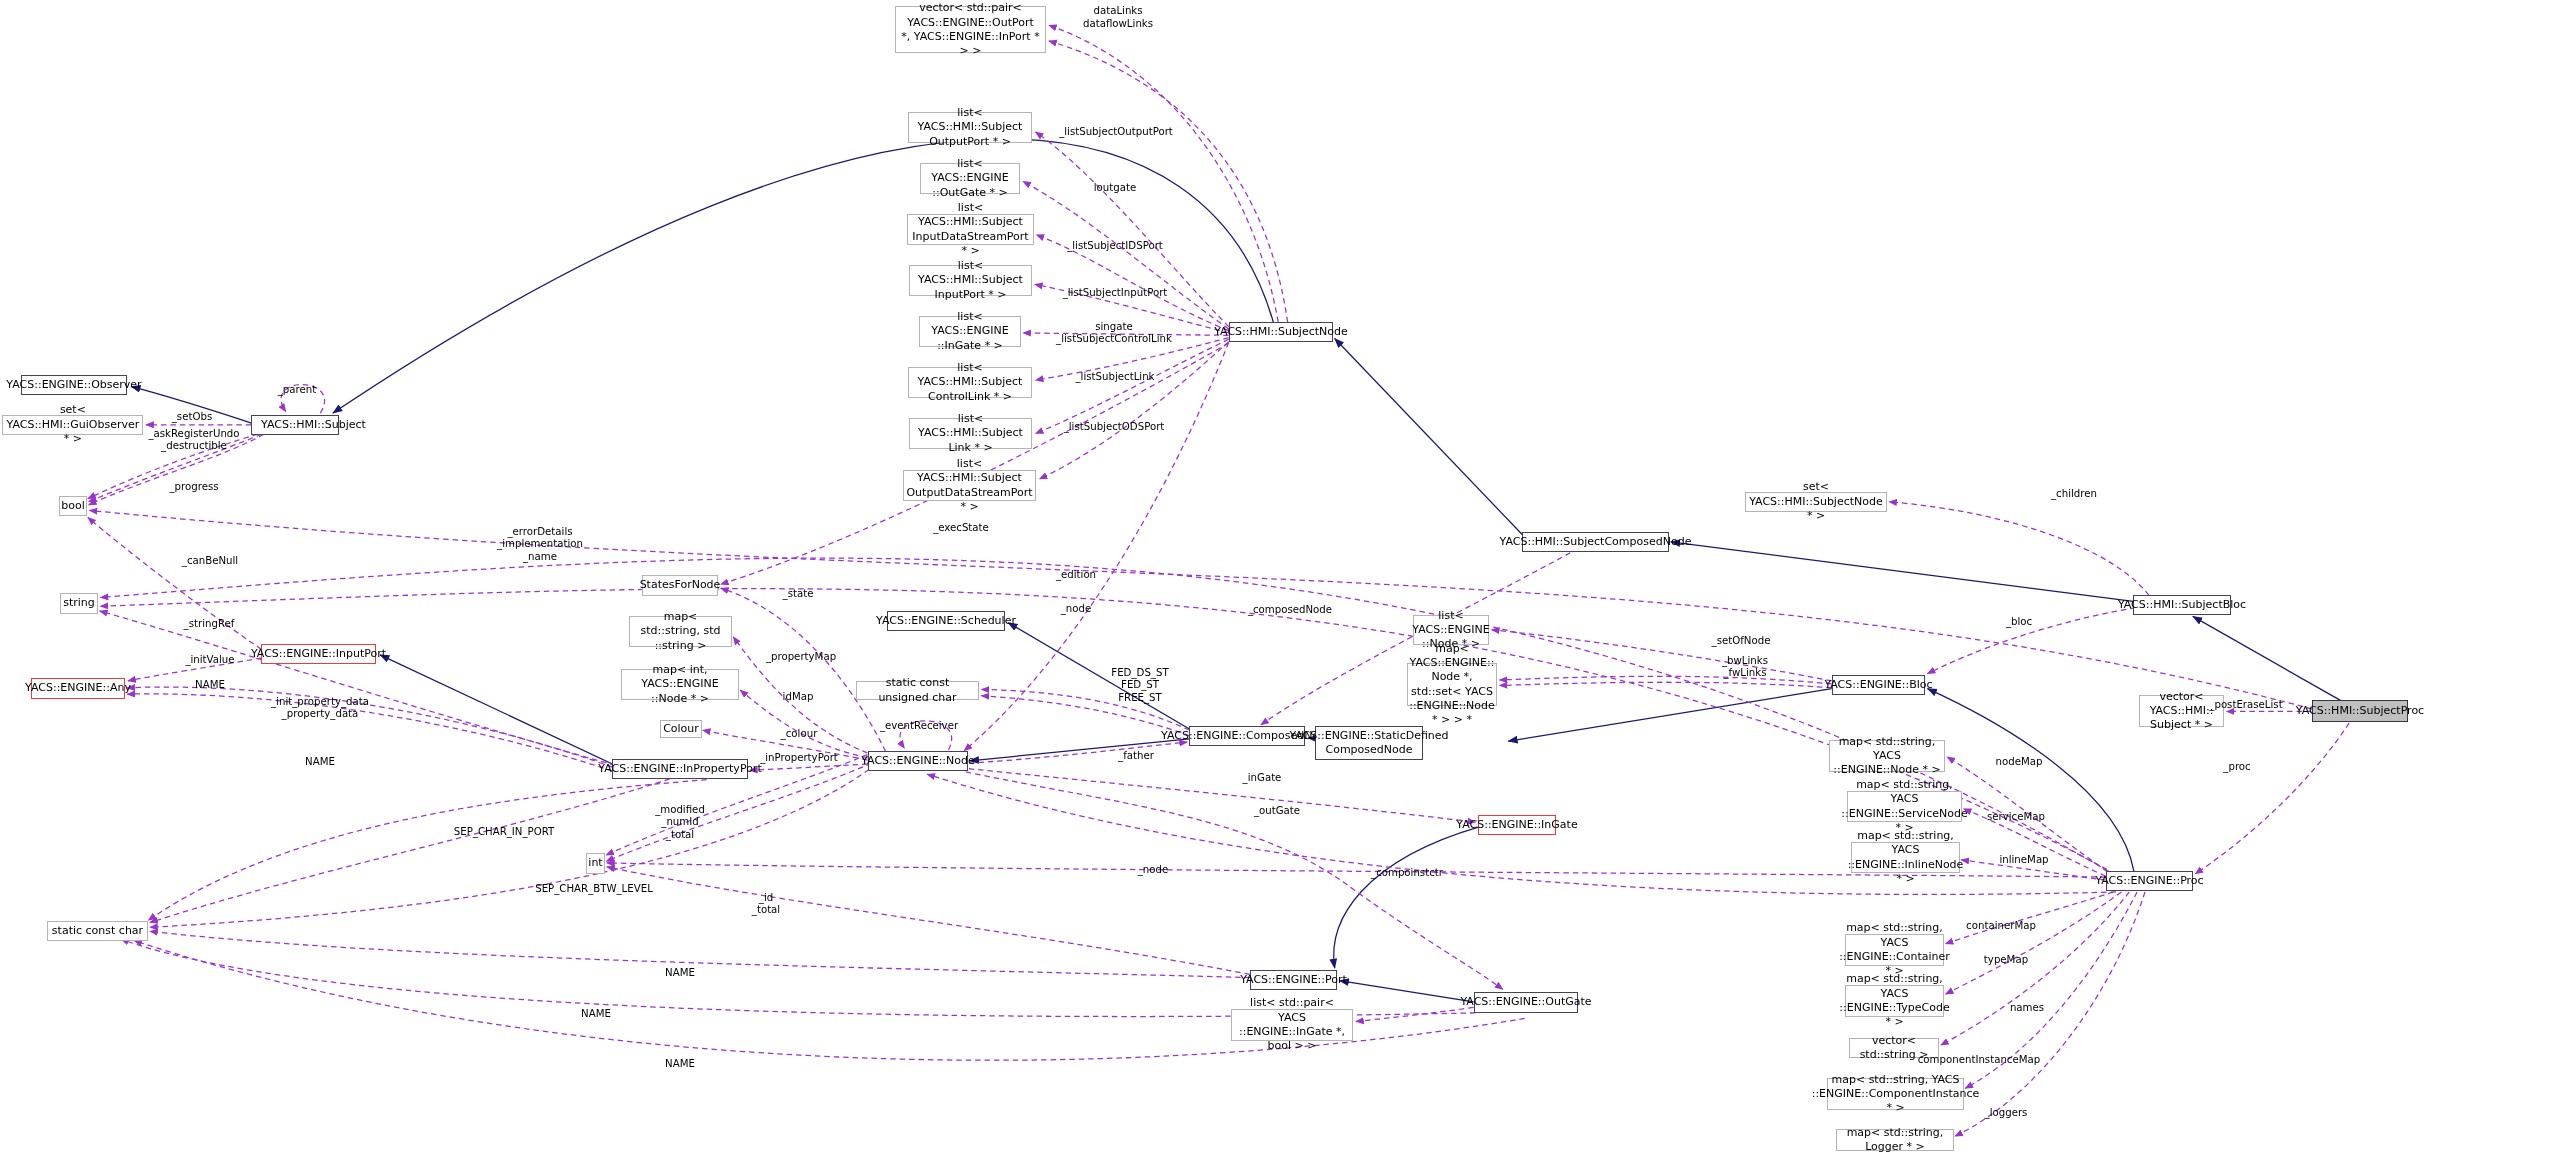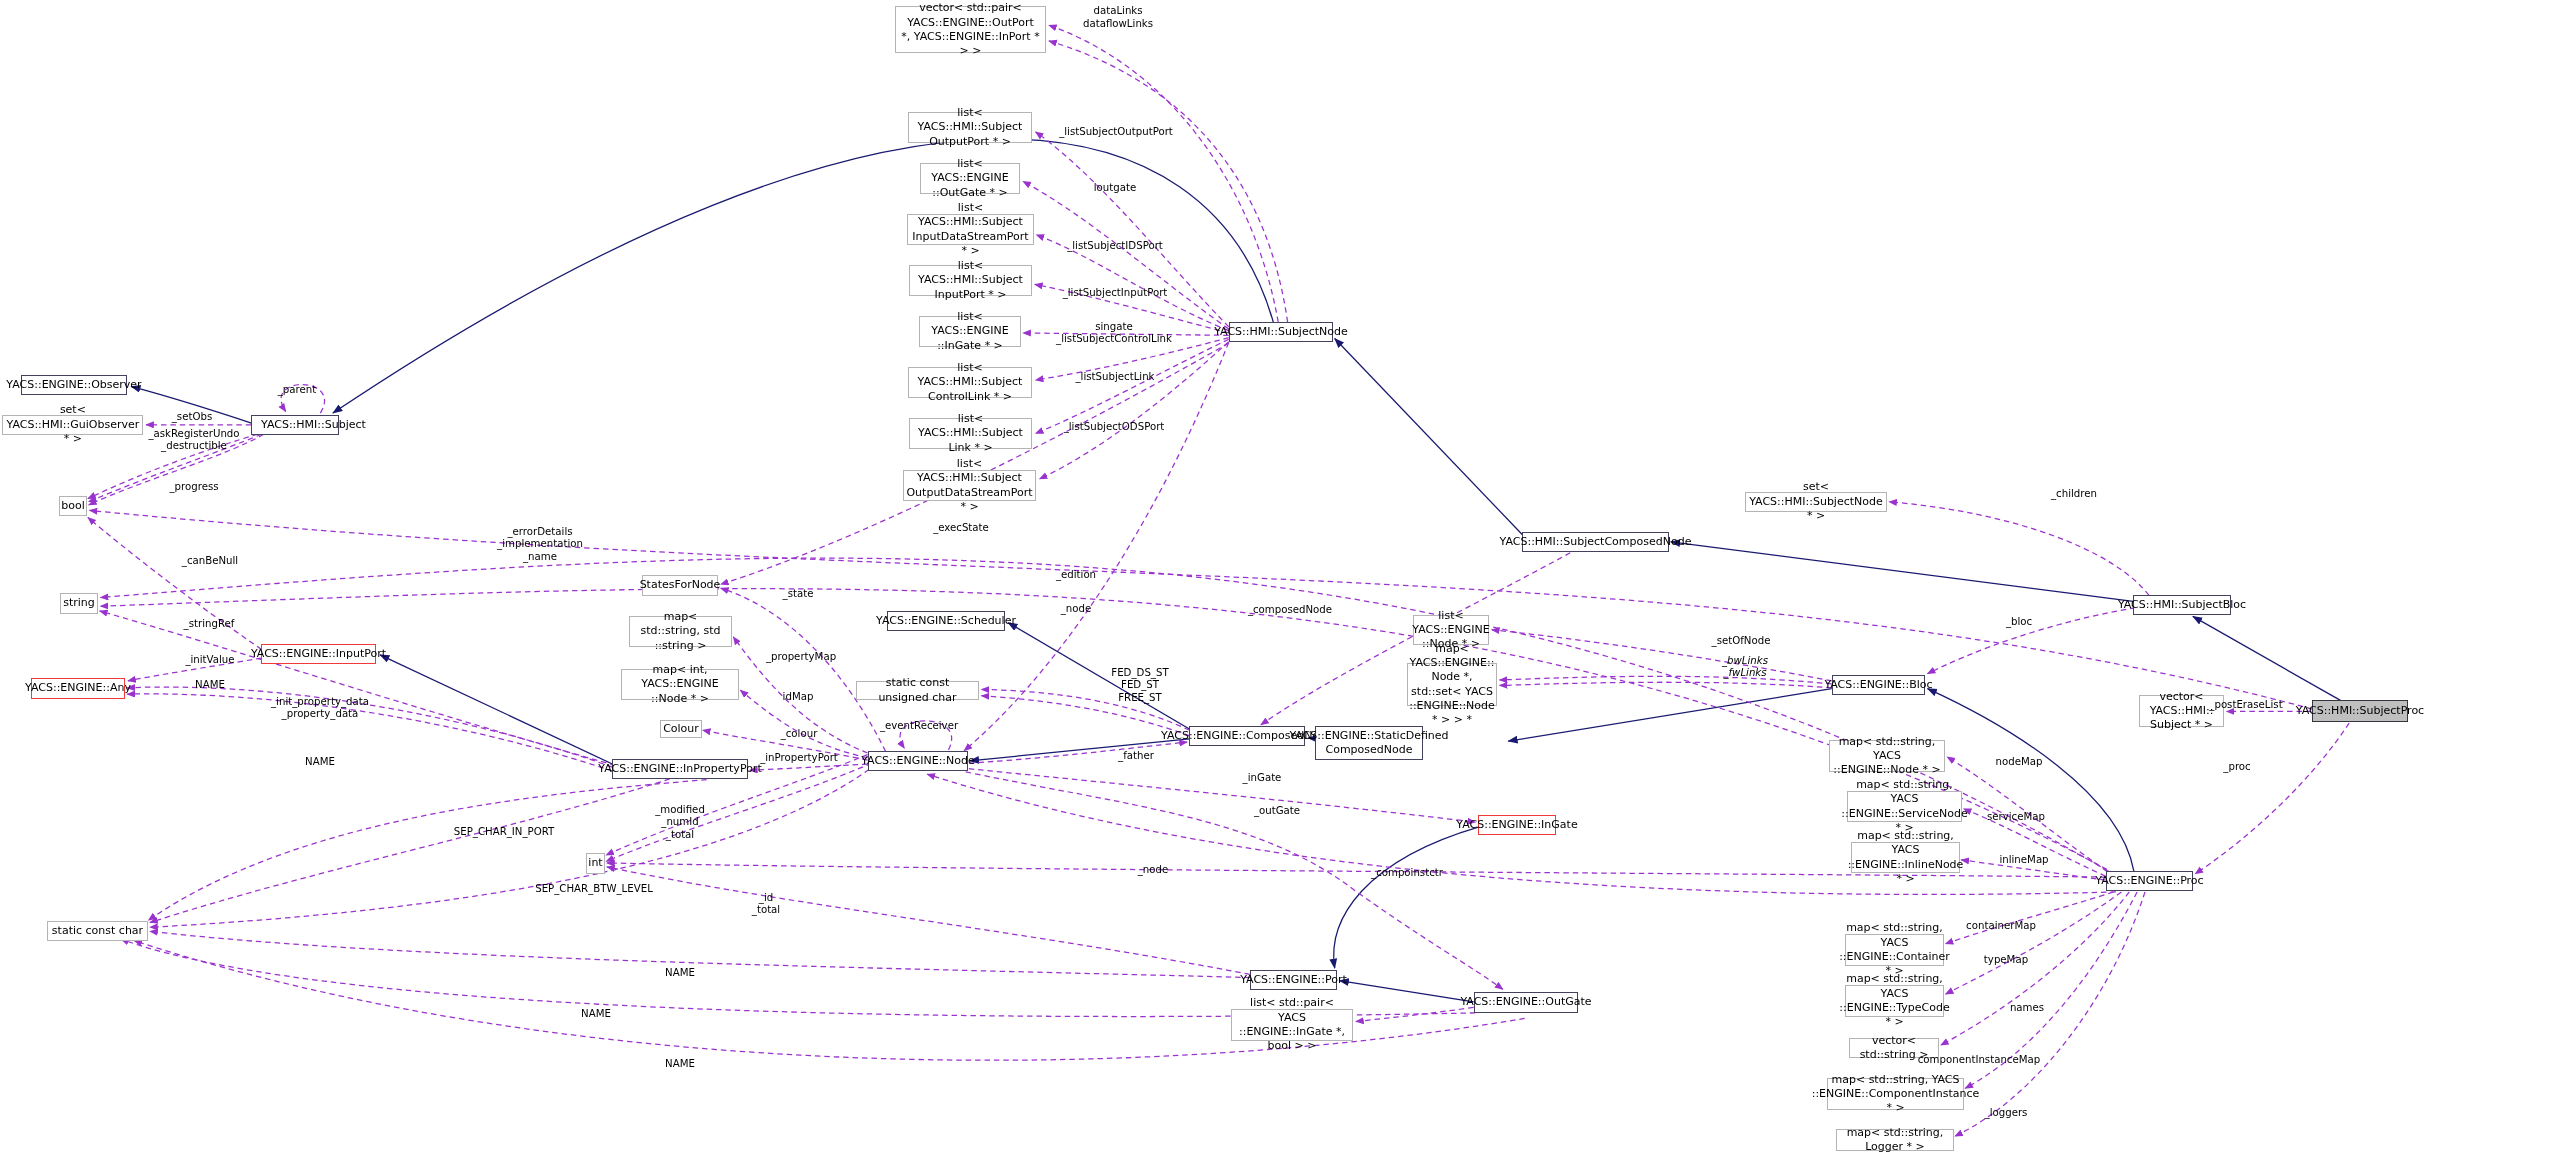--- a/index.html
+++ b/index.html
@@ -237,21 +237,21 @@
       <div class="elabel" style="left: 1076px; top: 609px;">_node</div>
       <div class="elabel" style="left: 1290px; top: 610px;">_composedNode</div>
       <div class="elabel" style="left: 1140px; top: 686px;">FED_DS_ST
 FED_ST
 FREE_ST</div>
       <div class="elabel" style="left: 1136px; top: 756px;">_father</div>
       <div class="elabel" style="left: 1262px; top: 778px;">_inGate</div>
       <div class="elabel" style="left: 1277px; top: 811px;">_outGate</div>
       <div class="elabel" style="left: 1407px; top: 873px;">_compoinstctr</div>
       <div class="elabel" style="left: 1741px; top: 641px;">_setOfNode</div>
-      <div class="elabel" style="left: 1745px; top: 667px; font-style: italic;">_bwLinks
+      <div class="elabel" style="left: 1745px; top: 667px;">_bwLinks
 _fwLinks</div>
       <div class="elabel" style="left: 2019px; top: 622px;">_bloc</div>
       <div class="elabel" style="left: 2074px; top: 494px;">_children</div>
       <div class="elabel" style="left: 2019px; top: 762px;">nodeMap</div>
       <div class="elabel" style="left: 2016px; top: 817px;">serviceMap</div>
       <div class="elabel" style="left: 2024px; top: 860px;">inlineMap</div>
       <div class="elabel" style="left: 2237px; top: 767px;">_proc</div>
       <div class="elabel" style="left: 2246px; top: 705px;">_postEraseList</div>
       <div class="elabel" style="left: 2001px; top: 926px;">containerMap</div>
       <div class="elabel" style="left: 2006px; top: 960px;">typeMap</div>

